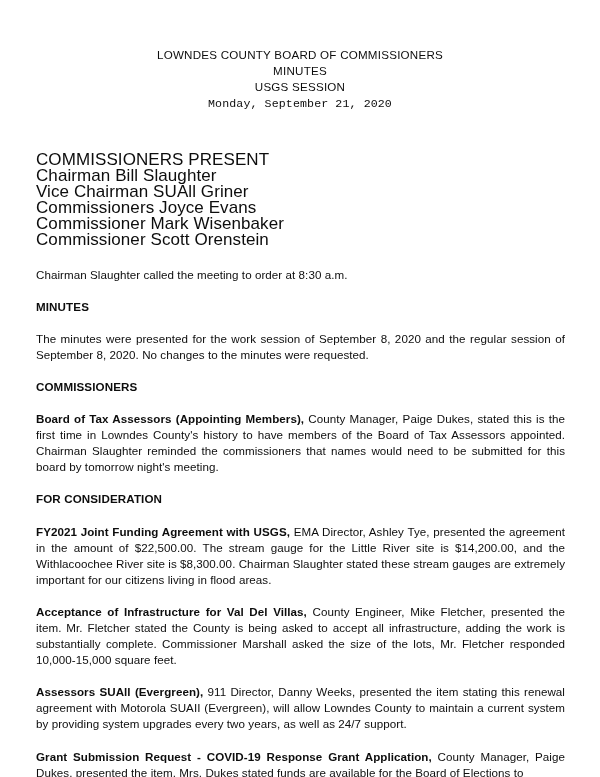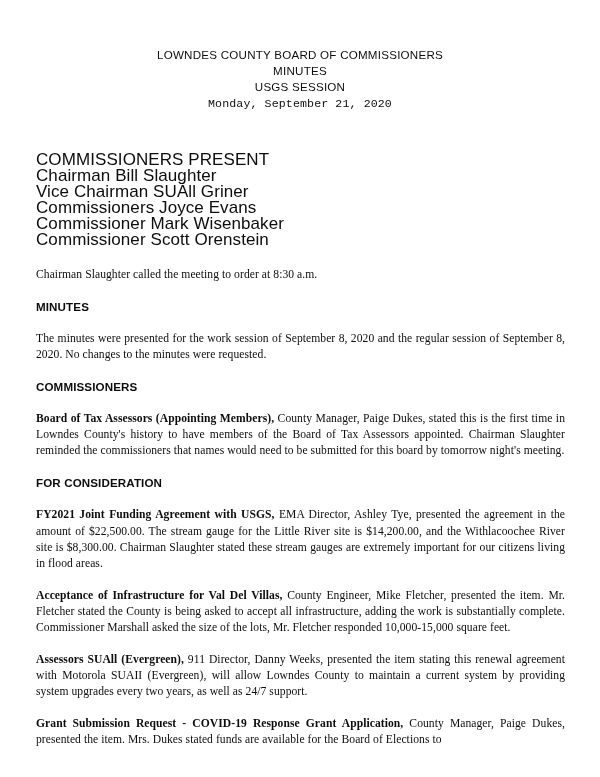--- a/index.html
+++ b/index.html
@@ -58,21 +58,20 @@
     white-space: nowrap;
     letter-spacing: 0.005em;
   }
   p.para {
     margin: 0;
     font-size: 11.6px;
     line-height: 16.1px;
     text-align: justify;
     text-justify: inter-word;
     letter-spacing: 0.005em;
-    font-family: Liberation Serif, serif;
   }
   p.para.last {
     text-align: justify;
   }
   h2.section {
     margin: 0;
     font-size: 11.6px;
     line-height: 16.1px;
     font-weight: bold;
     letter-spacing: 0.01em;

